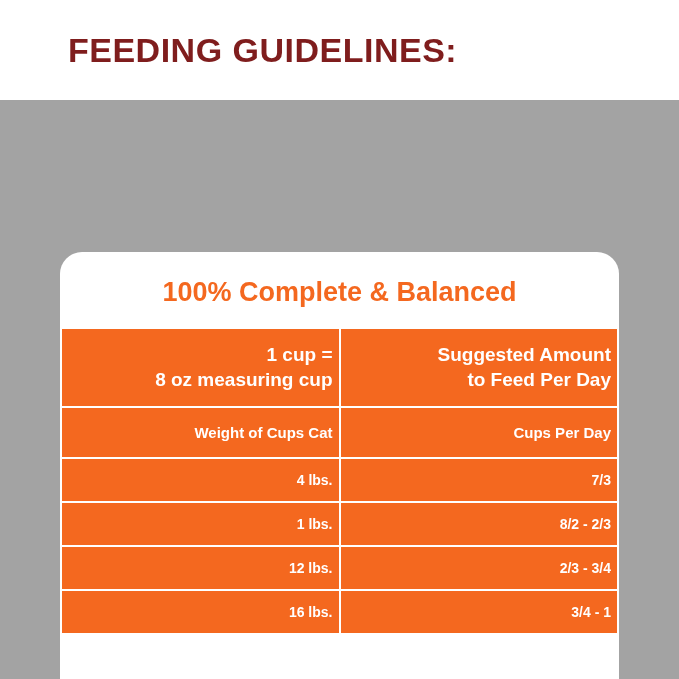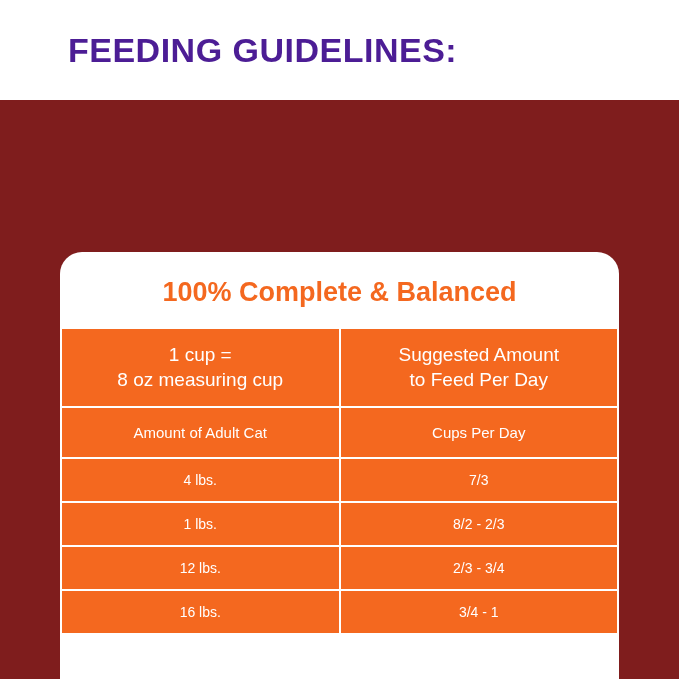--- a/index.html
+++ b/index.html
@@ -25,33 +25,33 @@
     top: 0;
     left: 0;
     width: 679px;
     height: 100px;
     background: #ffffff;
     display: flex;
     align-items: center;
   }
   .header-title {
     margin-left: 68px;
-    color: #4c1d95;
+    color: #7f1d1d;
     font-size: 34px;
     font-weight: bold;
     letter-spacing: 0.5px;
     text-transform: uppercase;
   }
   .orange-panel {
     position: absolute;
     top: 100px;
     left: 0;
     width: 679px;
     height: 579px;
-    background: #7f1d1d;
+    background: #a3a3a3;
   }
   .card {
     position: absolute;
     top: 152px;
     left: 60px;
     width: 559px;
     height: 472px;
     background: #ffffff;
     border-radius: 22px;
     overflow: hidden;
@@ -65,24 +65,24 @@
     line-height: 1.22;
     font-weight: bold;
   }
   table.feeding-table {
     width: 100%;
     border-collapse: collapse;
     table-layout: fixed;
   }
   table.feeding-table td {
     border: 2px solid #ffffff;
-    text-align: center;
+    text-align: right;
     color: #ffffff;
     background: #f4681f;
-    font-weight: normal;
+    font-weight: bold;
     vertical-align: middle;
   }
   .row-note td {
     font-size: 19px;
     line-height: 1.3;
     padding: 14px 6px;
   }
   .row-colhead td {
     font-size: 15px;
     padding: 16px 6px;
@@ -119,21 +119,21 @@
             <td class="col-left two-line">
               <span>1 cup =</span>
               <span>8 oz measuring cup</span>
             </td>
             <td class="col-right two-line">
               <span>Suggested Amount</span>
               <span>to Feed Per Day</span>
             </td>
           </tr>
           <tr class="row-colhead">
-            <td class="col-left nowrap">Amount of Adult Cat</td>
+            <td class="col-left nowrap">Weight of Cups Cat</td>
             <td class="col-right nowrap">Cups Per Day</td>
           </tr>
           <tr class="row-data">
             <td class="col-left">4 lbs.</td>
             <td class="col-right">7/3</td>
           </tr>
           <tr class="row-data">
             <td class="col-left">1 lbs.</td>
             <td class="col-right">8/2 - 2/3</td>
           </tr>

